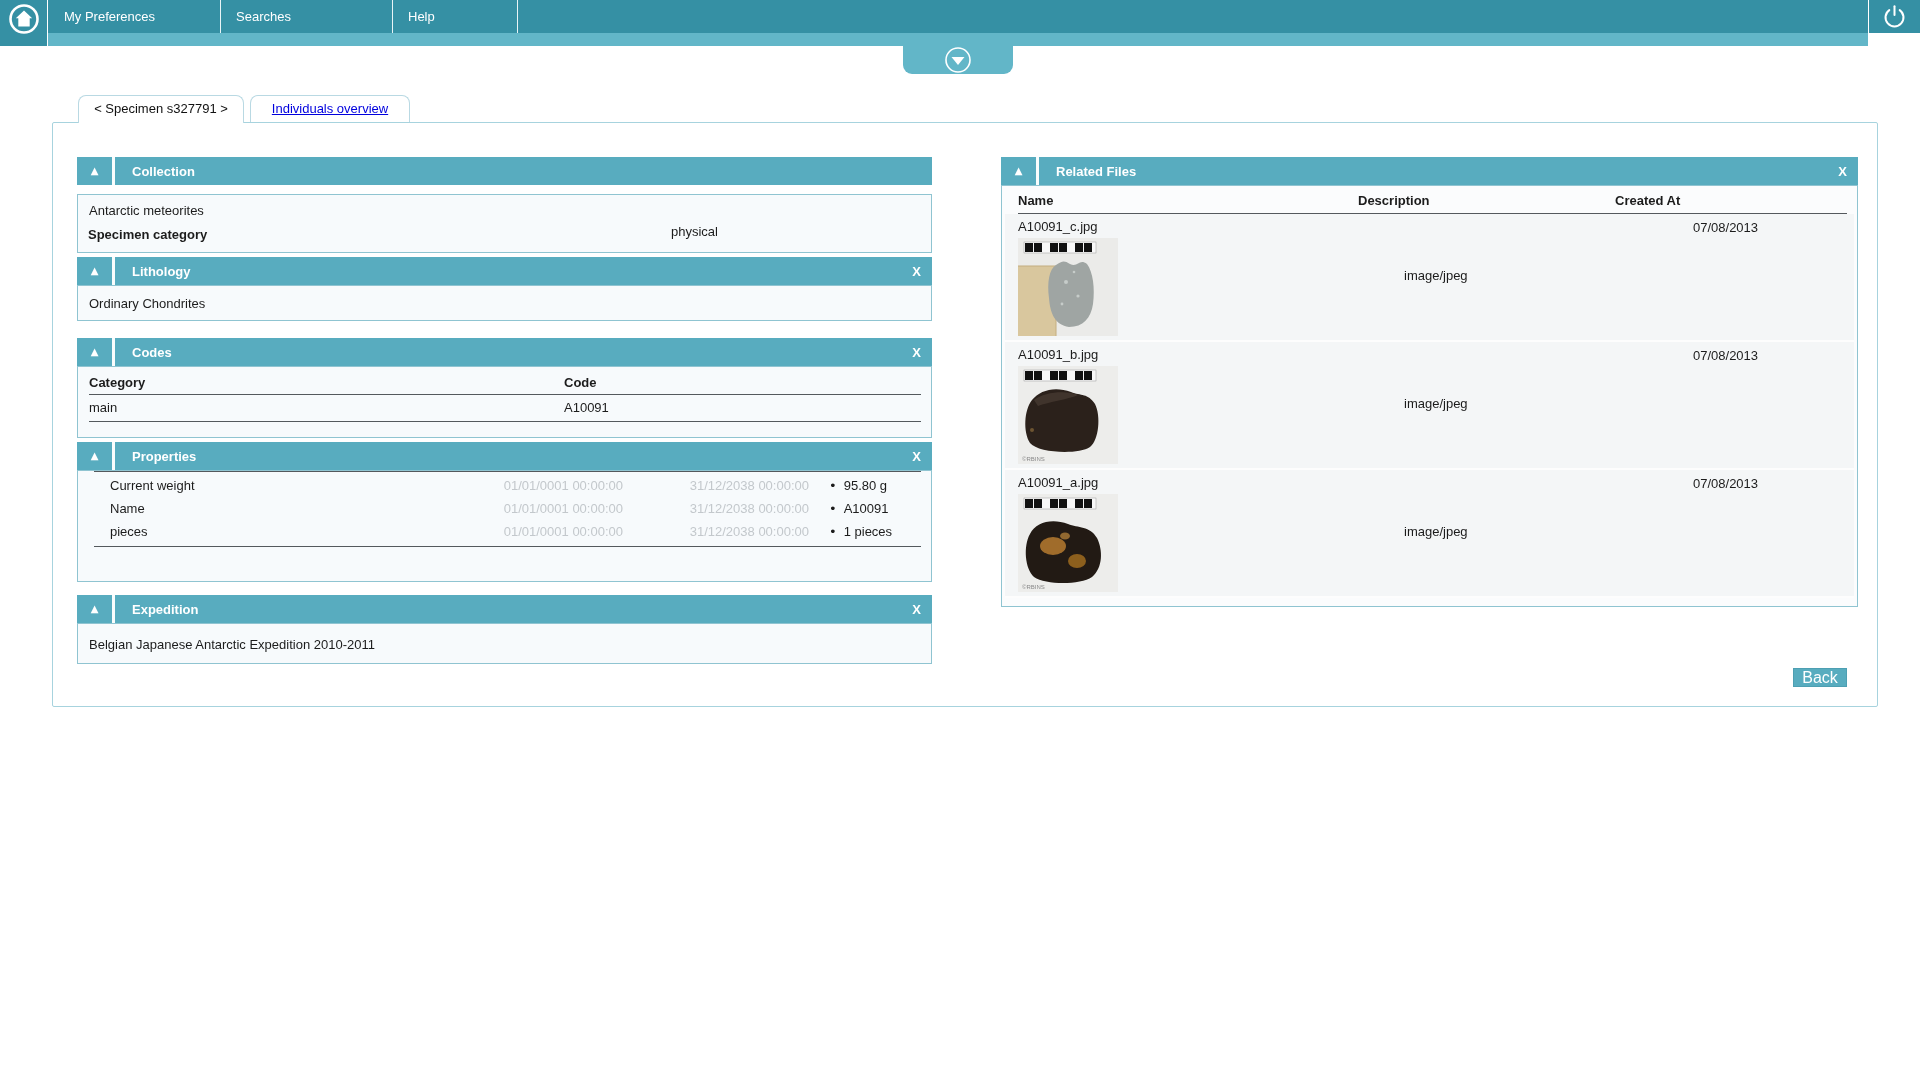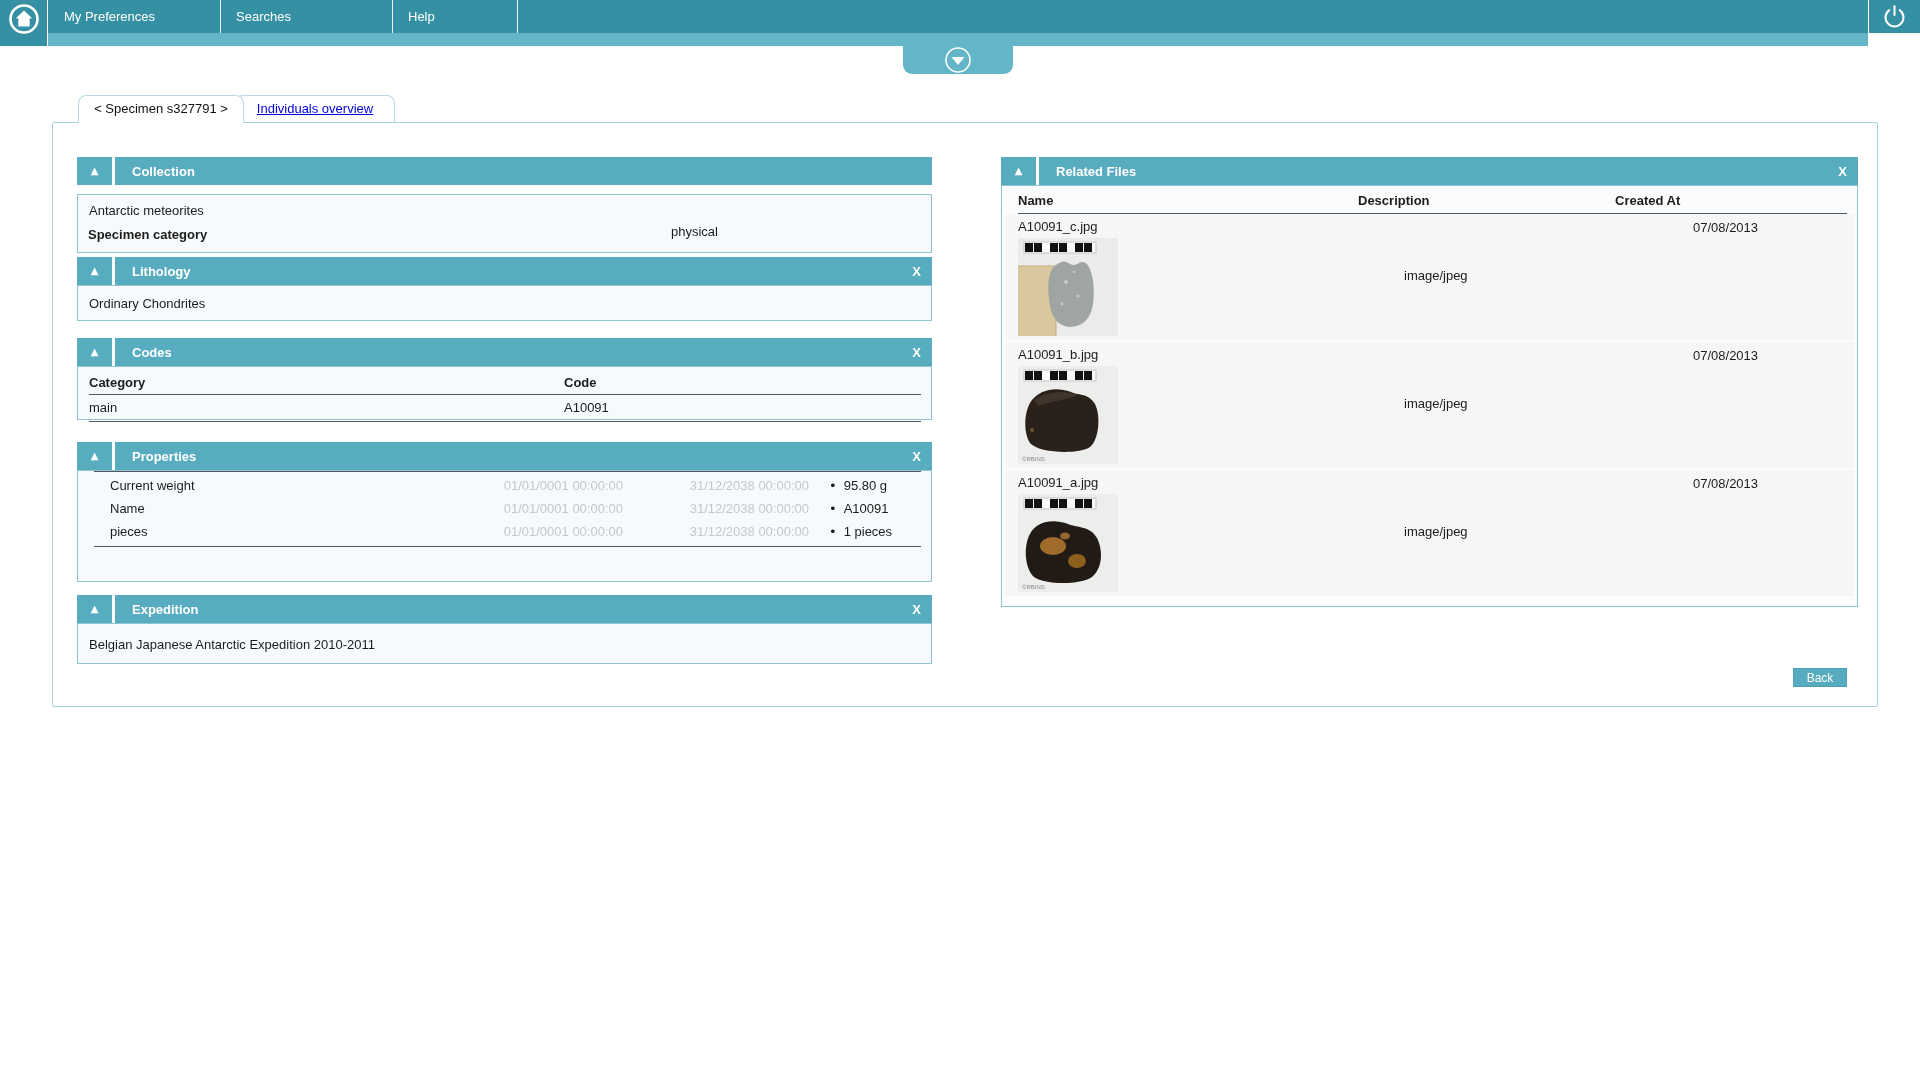--- a/index.html
+++ b/index.html
@@ -20,21 +20,21 @@
   #power-block { position:absolute; left:1868px; top:0; width:52px; height:33px; background:#3590A4;
     border-left:1px solid #ffffff; display:flex; align-items:center; justify-content:center; cursor:pointer; }
   #substrip { position:absolute; left:48px; top:33px; width:1820px; height:13px; background:#62B6C8; }
   #dropdown-tab { position:absolute; left:903px; top:46px; width:110px; height:28px; background:#62B6C8;
     border-radius:0 0 9px 9px; display:flex; align-items:center; justify-content:center; cursor:pointer; }
 
   
   .tab { position:absolute; top:95px; height:27px; background:#ffffff; border:1px solid #B9D9E3;
     border-bottom:none; border-radius:8px 8px 0 0; text-align:center; line-height:26px; cursor:pointer; }
   #tab-specimen { left:78px;  width:166px; height:28px; z-index:5; color:#111; }
-  #tab-individuals { left:235px; width:160px; }
+  #tab-individuals { left:250px; width:160px; }
   #tab-individuals span { color:#0000DE; text-decoration:underline; }
   #tab-parts { left:420px; width:160px; border-color:#D9E8ED; color:#C9CFD2; cursor:default;margin-top:40px; }
 
   
   #container { position:absolute; left:52px; top:122px; width:1826px; height:585px;
     background:#ffffff; border:1px solid #A7D3DE; border-radius:2px; }
 
   
   .panel-header { position:absolute; height:28px; background:#58ACBF; display:flex; align-items:center; }
   .collapse-btn { width:38px; height:28px; border-right:3px solid #fafdfd; display:flex;
@@ -42,21 +42,21 @@
   .collapse-glyph { color:#ffffff; font-size:10px; font-family:"DejaVu Sans", sans-serif; line-height:1; }
   .panel-title { color:#ffffff; font-weight:bold; margin-left:17px; }
   .close-btn { margin-left:auto; margin-right:11px; color:#ffffff; font-weight:bold;
     font-size:13px; cursor:pointer; line-height:1; }
   .panel-body { position:absolute; background:#F7FAFC; border:1px solid #8FC4D1; }
 
   
   .lp { left:77px; width:855px; }
   #collection-header { top:157px; } #collection-body { top:194px; height:59px; }
   #lithology-header  { top:257px; } #lithology-body  { top:285px; height:36px; }
-  #codes-header      { top:338px; } #codes-body      { top:366px; height:54px; }
+  #codes-header      { top:338px; } #codes-body      { top:366px; height:72px; }
   #properties-header { top:442px; } #properties-body { top:470px; height:112px; }
   #expedition-header { top:595px; } #expedition-body { top:623px; height:41px; }
 
   #collection-body .line1 { padding:8px 0 1px 11px; }
   #collection-body .line2 { padding-left:10px; font-weight:bold; }
   #collection-value { position:absolute; left:593px; top:29px; }
   #lithology-body .line1 { padding:10px 0 0 11px; }
   #expedition-body .line1 { padding:13px 0 0 11px; }
 
   
@@ -84,21 +84,21 @@
   .rf-rows { margin:0 3px; }
   .rf-row { height:128px; background:#F4F6F7; border-bottom:2px solid #FDFDFD;
     padding:0 7px 0 13px;gap:46px; }
   .rf-name { height:24px; line-height:26px; cursor:pointer; }
   .rf-desc { display:flex; align-items:center; padding-bottom:4px; }
   .rf-date { padding-top:6px; }
   .thumb { display:block; cursor:pointer; }
 
   
   #back-button { position:absolute; left:1793px; top:668px; width:54px; height:19px; background:#58ACBF;
-    color:#ffffff; font-size:12px; text-align:center; line-height:18px; border:1px solid #4d9fb2; cursor:pointer; }
+    color:#ffffff; font-size:16px; text-align:center; line-height:18px; border:1px solid #4d9fb2; cursor:pointer; }
 </style>
 </head>
 <body>
 
 <div id="navbar"></div>
 
 <div id="home-block">
   <svg width="34" height="34" viewBox="0 0 34 34">
     <circle cx="17" cy="17" r="13.5" fill="none" stroke="#ffffff" stroke-width="2.6"></circle>
     <path d="M17 8.6 L8.8 16.2 H11.3 V24.4 H22.7 V16.2 H25.2 Z" fill="#ffffff"></path>

